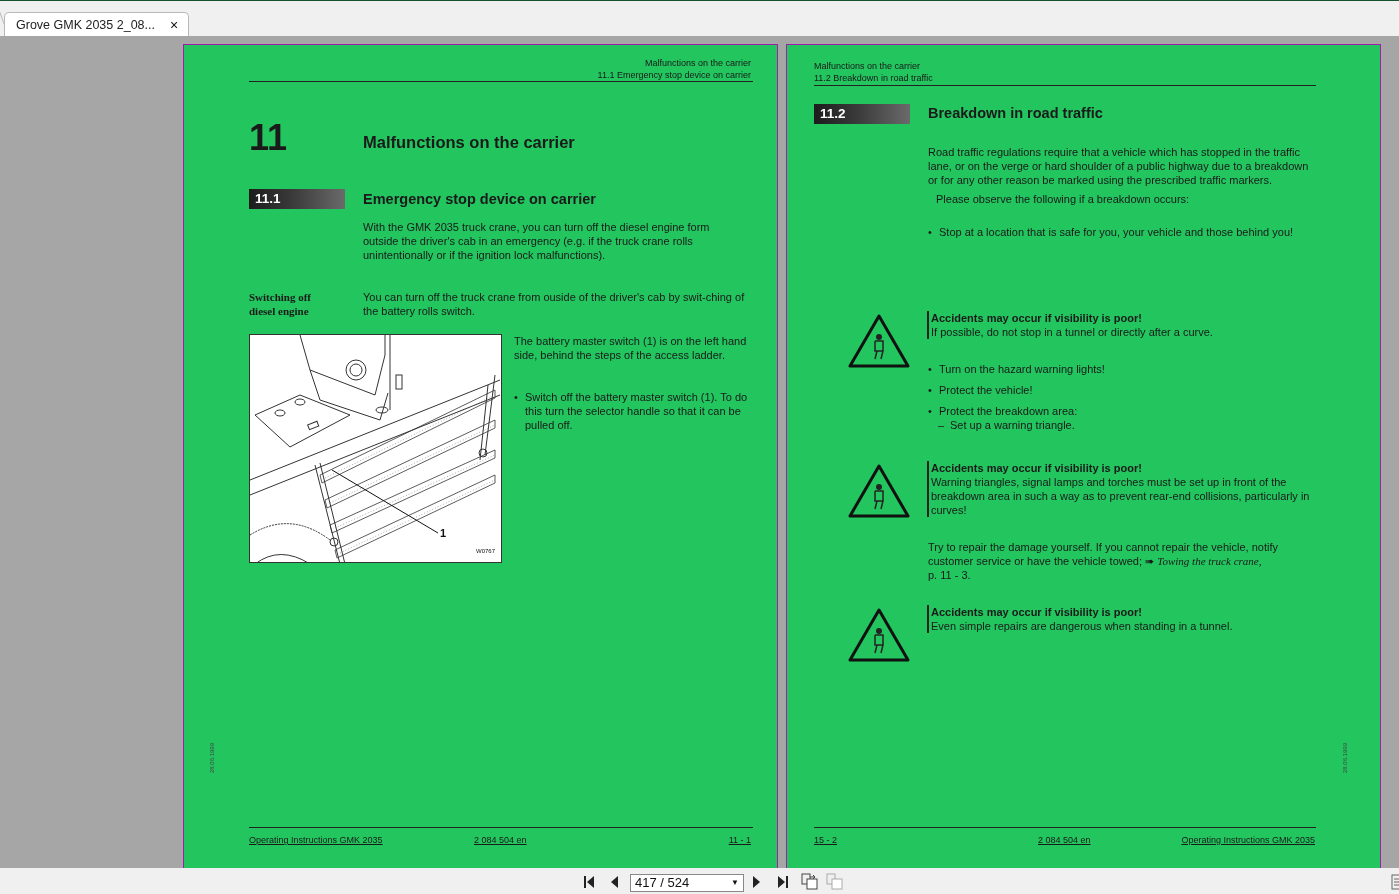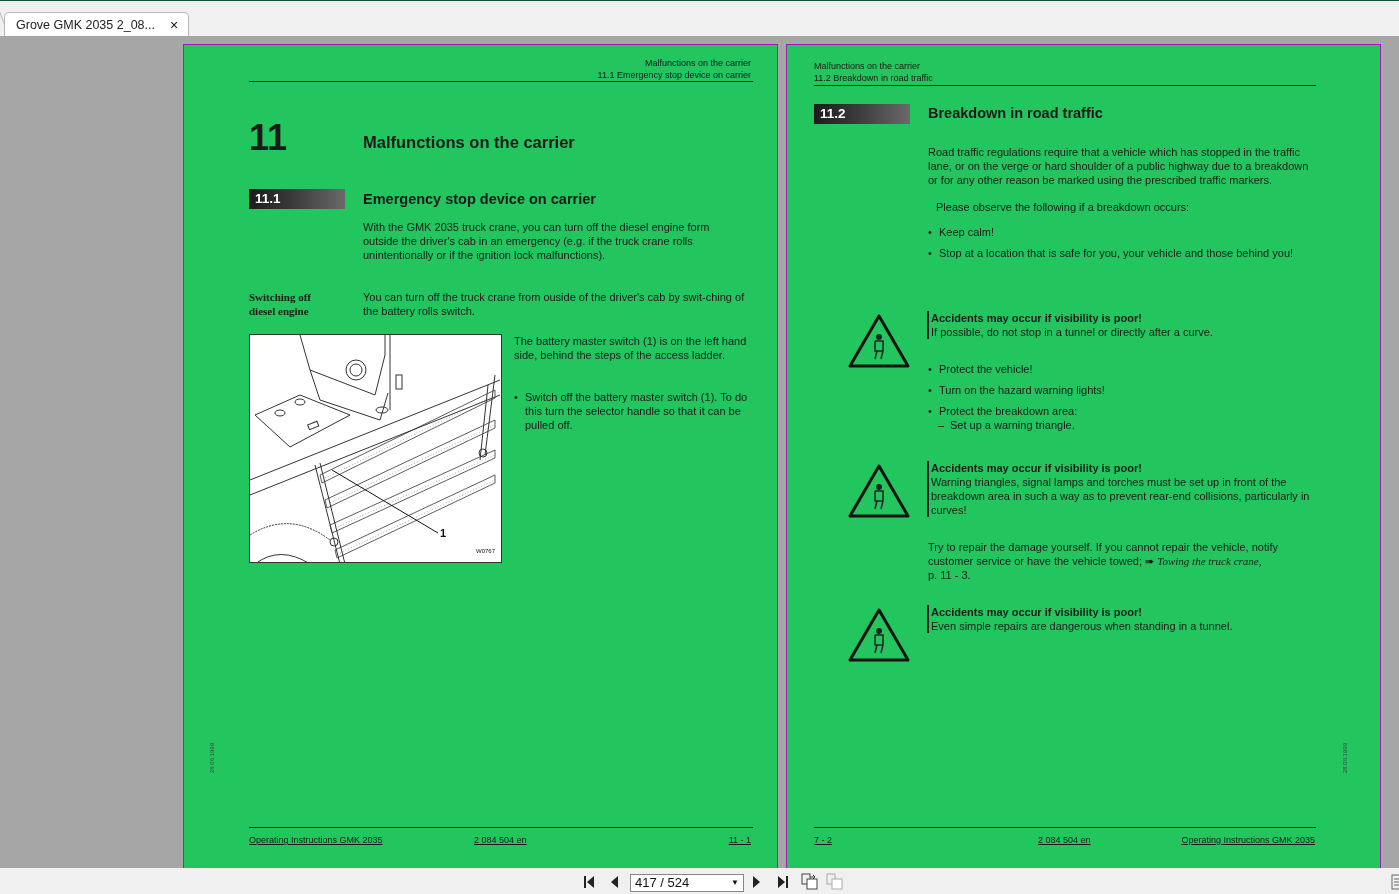--- a/index.html
+++ b/index.html
@@ -140,40 +140,39 @@
       <div>11.2 Breakdown in road traffic</div>
     </div>
     <div class="rule" style="left:27px; top:40px; width:502px;"></div>
 
     <div class="secbox" style="left:27px; top:59px;">
       <span>11.2</span>
     </div>
     <div class="h1" style="left:141px; top:60px; font-size:14.5px;">Breakdown in road traffic</div>
 
     <div class="body" style="left:141px; top:100px; width:385px;">Road traffic regulations require that a vehicle which has stopped in the traffic lane, or on the verge or hard shoulder of a public highway due to a breakdown or for any other reason be marked using the prescribed traffic markers.</div>
-    <div class="body" style="left:141px; top:155px; width:385px;padding-left:8px;">Please observe the following if a breakdown occurs:</div>
+    <div class="body" style="left:141px; top:147px; width:385px;padding-left:8px;">Please observe the following if a breakdown occurs:</div>
 
     <div class="body" style="left:141px; top:180px; width:380px;">
-      <div class="bul">Keep calm!</div>
       <div class="bul">Stop at a location that is safe for you, your vehicle and those behind you!</div>
     </div>
 
     <svg class="warn-icon" style="top:268px;" viewBox="0 0 64 56">
       <path d="M32 3 L61 53 L3 53 Z" fill="none" stroke="#111" stroke-width="3" stroke-linejoin="round"></path>
       <circle cx="32" cy="24" r="3" fill="#222"></circle>
       <path d="M28 28 L36 28 L36 38 L34 46 M30 38 L28 46 M28 28 L28 38 L36 38" fill="none" stroke="#222" stroke-width="1.5"></path>
     </svg>
     <div class="warn-text" style="top:266px; width:385px;">
       <b>Accidents may occur if visibility is poor!</b><br>
       <span>If possible, do not stop in a tunnel or directly after a curve.</span>
     </div>
 
     <div class="body" style="left:141px; top:317px; width:380px;">
+      <div class="bul">Turn on the hazard warning lights!</div>
       <div class="bul">Protect the vehicle!</div>
-      <div class="bul">Turn on the hazard warning lights!</div>
       <div class="bul" style="margin-bottom:0">Protect the breakdown area:</div>
       <div class="dash">Set up a warning triangle.</div>
     </div>
 
     <svg class="warn-icon" style="top:418px;" viewBox="0 0 64 56">
       <path d="M32 3 L61 53 L3 53 Z" fill="none" stroke="#111" stroke-width="3" stroke-linejoin="round"></path>
       <circle cx="32" cy="24" r="3" fill="#222"></circle>
       <path d="M28 28 L36 28 L36 38 L34 46 M30 38 L28 46 M28 28 L28 38 L36 38" fill="none" stroke="#222" stroke-width="1.5"></path>
     </svg>
     <div class="warn-text" style="top:416px; width:385px;">
@@ -194,21 +193,21 @@
       <path d="M28 28 L36 28 L36 38 L34 46 M30 38 L28 46 M28 28 L28 38 L36 38" fill="none" stroke="#222" stroke-width="1.5"></path>
     </svg>
     <div class="warn-text" style="top:560px; width:385px;">
       <b>Accidents may occur if visibility is poor!</b><br>
       <span>Even simple repairs are dangerous when standing in a tunnel.</span>
     </div>
 
     <div class="vdate" style="left:555px; top:728px;">28.06.1999</div>
 
     <div class="rule" style="left:27px; top:782px; width:502px;"></div>
-    <div class="footer" style="left:27px;">7 - 2</div>
+    <div class="footer" style="left:27px;">15 - 2</div>
     <div class="footer" style="left:251px;">2 084 504 en</div>
     <div class="footer" style="right:65px;">Operating Instructions GMK 2035</div>
   </div>
 </div>
 
 <div class="navbar">
   <svg class="nb" style="left:583px;" width="14" height="14" viewBox="0 0 14 14">
     <rect x="1" y="1" width="2" height="12" fill="#222"></rect>
       <path d="M11 1 L4 7 L11 13 Z" fill="#222"></path>
   </svg>

